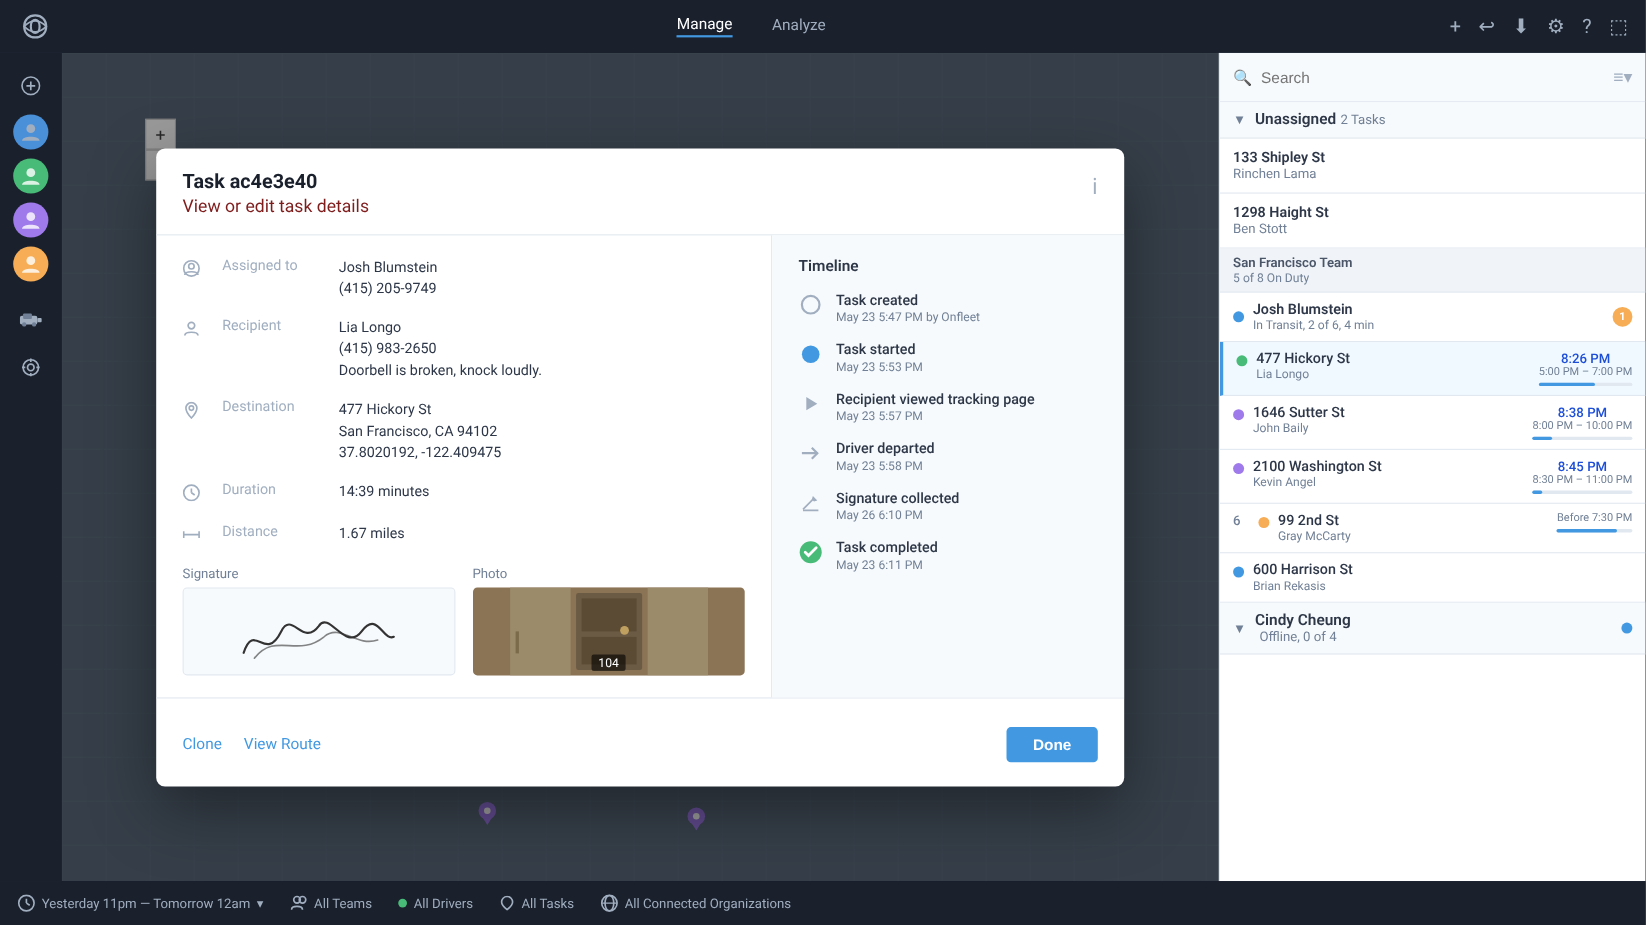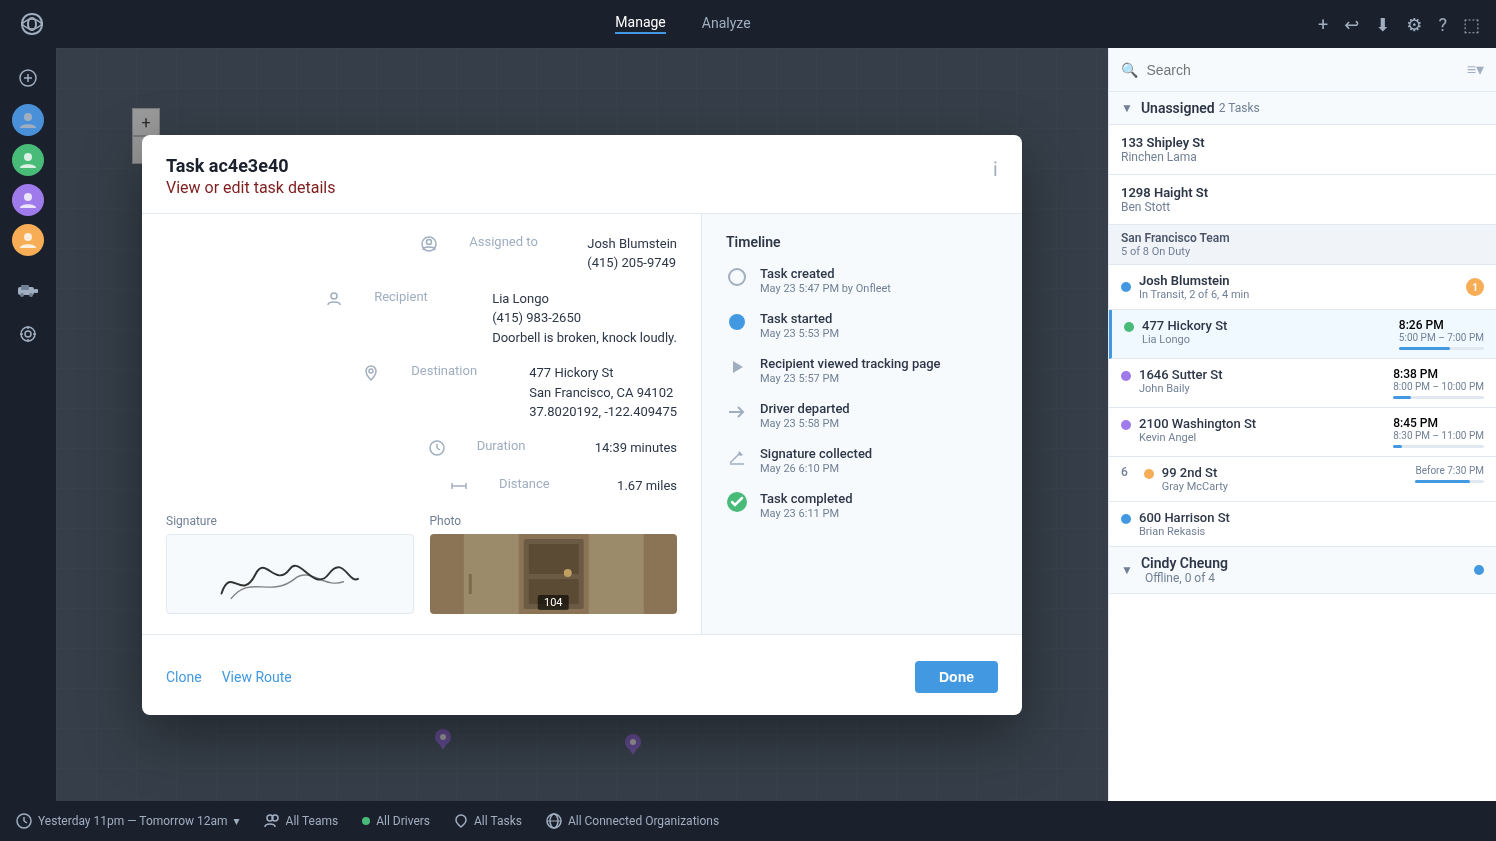--- a/index.html
+++ b/index.html
@@ -100,21 +100,21 @@
     }
 
     .delivery-item {
       padding: 8px 12px; border-bottom: 1px solid #e2e8f0; cursor: pointer;
       display: flex; align-items: flex-start; gap: 8px;
     }
     .delivery-dot { width: 10px; height: 10px; border-radius: 50%; flex-shrink: 0; margin-top: 4px; }
     .delivery-info { flex: 1; }
     .delivery-name { font-size: 13px; font-weight: 500; color: #2d3748; }
     .delivery-sub { font-size: 11px; color: #718096; }
-    .delivery-time { font-size: 12px; color: #000000; font-weight: 500; text-align: left; }
+    .delivery-time { font-size: 12px; color: #1d4ed8; font-weight: 500; text-align: center; }
     .delivery-time-range { font-size: 10px; color: #718096; }
     .delivery-progress { height: 3px; background: #e2e8f0; margin-top: 4px; border-radius: 2px; }
     .delivery-progress-fill { height: 100%; background: #4299e1; border-radius: 2px; }
 
     .team-section { padding: 6px 12px; background: #f0f4f8; border-bottom: 1px solid #e2e8f0; }
     .team-name { font-size: 12px; color: #4a5568; font-weight: 600; }
     .team-sub { font-size: 11px; color: #718096; }
 
     .num-badge {
       font-size: 12px; color: #718096; margin-right: 8px; font-weight: 500;
@@ -135,21 +135,21 @@
     }
     .modal-title { font-size: 18px; font-weight: 700; color: #1a202c; }
     .modal-subtitle { font-size: 16px; color: #7f1d1d; margin-top: 2px; }
     .modal-info-btn { color: #a0aec0; cursor: pointer; font-size: 20px; }
 
     .modal-body { display: flex; }
 
     .modal-left { flex: 1; padding: 20px 24px; border-right: 1px solid #e2e8f0; }
     .modal-right { width: 320px; padding: 20px 24px; background: #f7fafc; }
 
-    .field-row { display: flex; gap: 28px; margin-bottom: 16px; align-items: flex-start; justify-content: flex-end; }
+    .field-row { display: flex; gap: 16px; margin-bottom: 16px; align-items: flex-start; }
     .field-icon { color: #a0aec0; font-size: 16px; width: 20px; flex-shrink: 0; margin-top: 2px; }
     .field-label { font-size: 13px; color: #a0aec0; width: 90px; flex-shrink: 0; }
     .field-value { font-size: 13px; color: #2d3748; line-height: 1.5; }
 
     .signature-photo-row { display: flex; gap: 16px; margin-top: 8px; }
     .sig-box { flex: 1; }
     .sig-label { font-size: 12px; color: #718096; margin-bottom: 6px; }
     .sig-img {
       border: 1px solid #e2e8f0; border-radius: 4px; height: 80px;
       background: #f7fafc; display: flex; align-items: center; justify-content: center;

